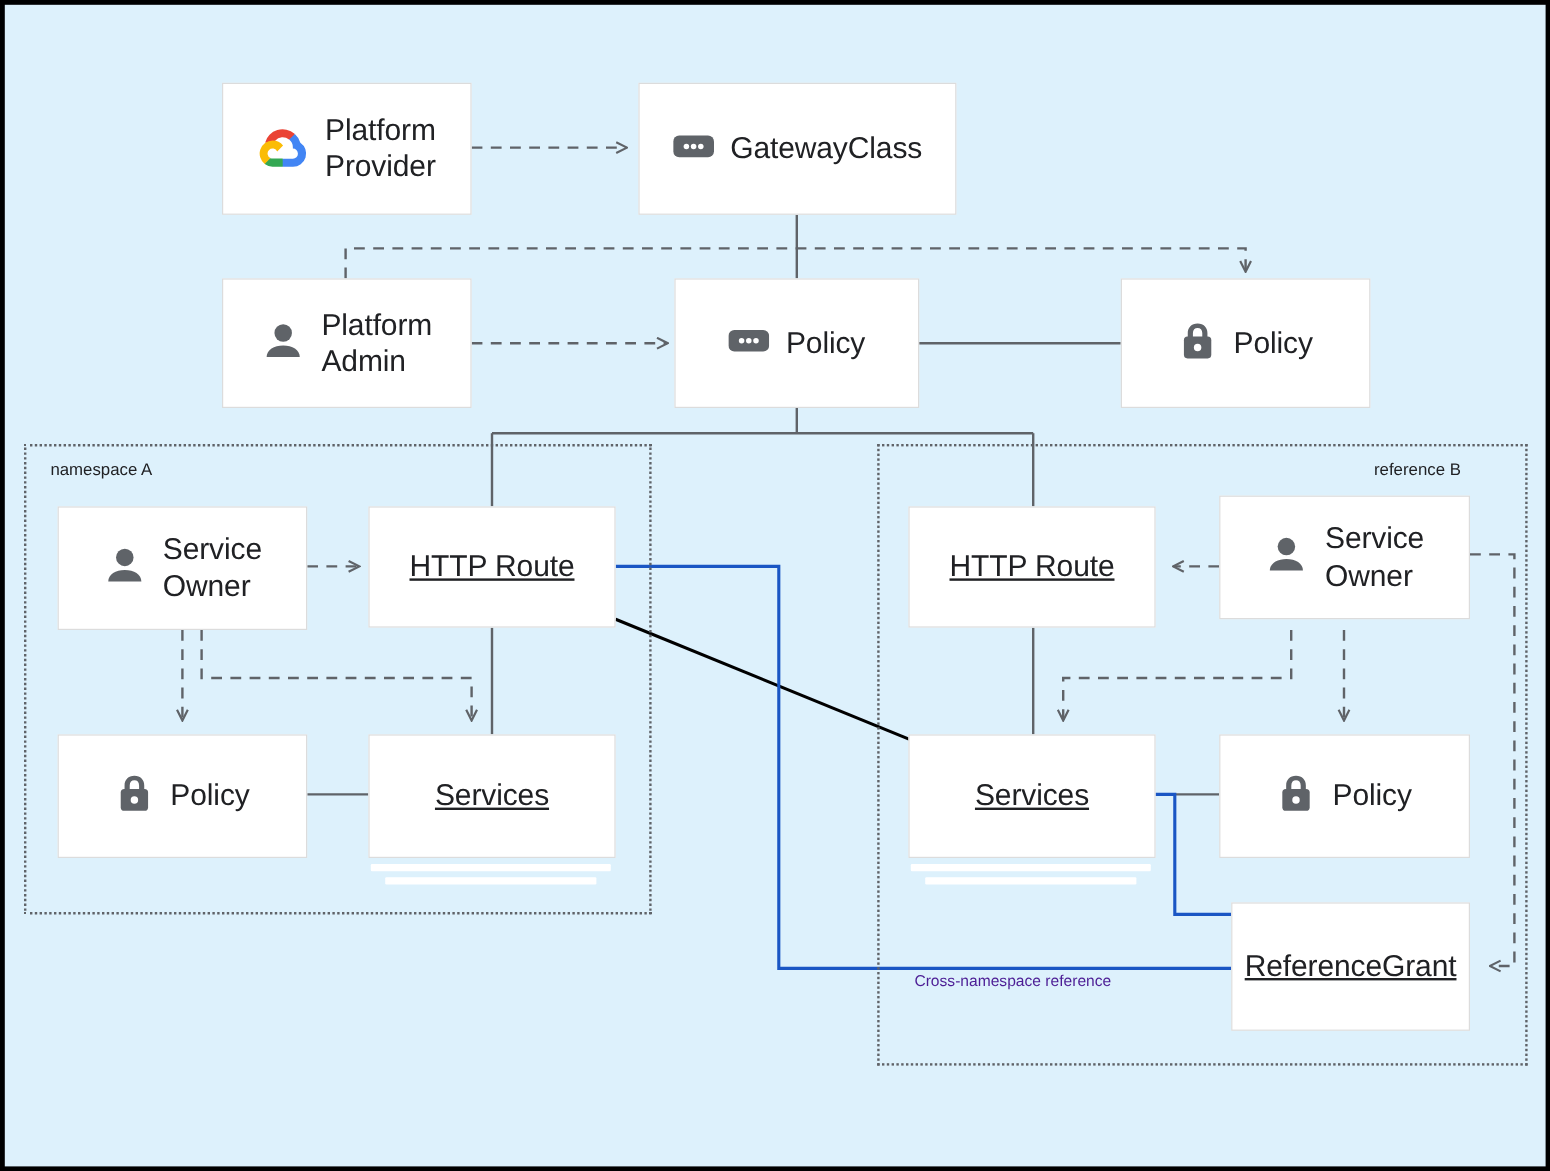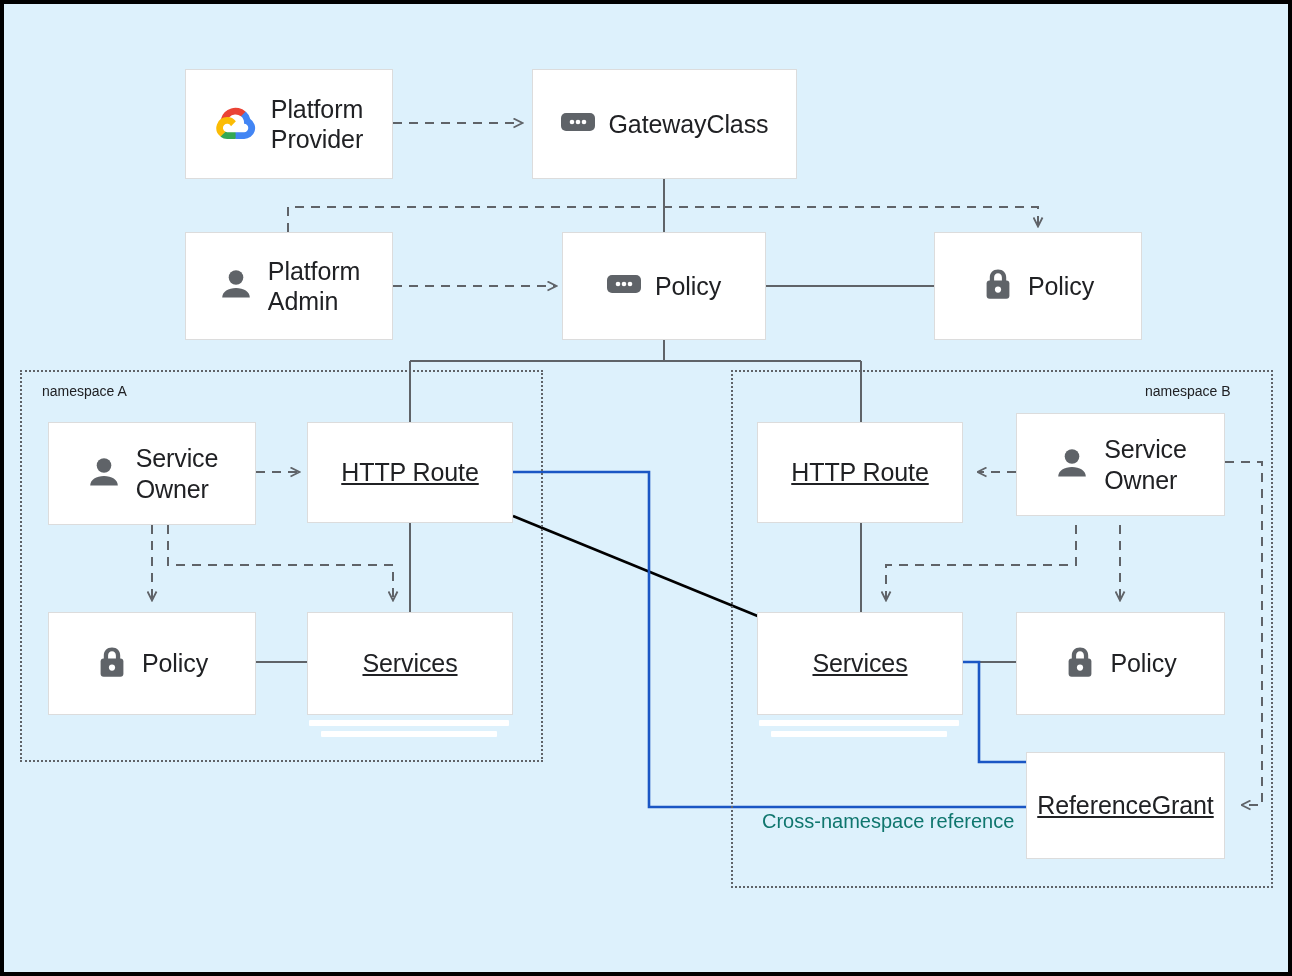--- a/index.html
+++ b/index.html
@@ -19,33 +19,33 @@
   .node .label{
     color:#202124;font-size:25px;line-height:1.22;white-space:pre-line;letter-spacing:-0.1px;
   }
   .node.center .label{text-align:center;text-decoration:underline;}
   .ns-box{position:absolute;border:2px dotted #5f6368;box-sizing:border-box;z-index:1;}
   .ns-label{position:absolute;font-size:14px;color:#202124;z-index:4;}
   .stack{position:absolute;z-index:2;}
   .stack i{display:block;background:#ffffff;height:6px;border-radius:1px;}
   .stack i:nth-child(1){width:100%;margin-left:0;}
   .stack i:nth-child(2){width:88%;margin-left:6%;margin-top:5px;}
-  .xns-label{position:absolute;color:#0f766e;font-size:20px;z-index:4;white-space:nowrap;}
+  .xns-label{position:absolute;color:#4c1d95;font-size:13px;z-index:4;white-space:nowrap;}
   .icon{flex:0 0 auto;display:block;}
 </style>
 </head>
 <body>
 
 <div id="stage">
 
   <div class="ns-box" style="left:16px;top:366px;width:523px;height:392px;"></div>
   <div class="ns-label" style="left:38px;top:379px;">namespace A</div>
 
   <div class="ns-box" style="left:727px;top:366px;width:542px;height:518px;"></div>
-  <div class="ns-label" style="left:1141px;top:379px;">namespace B</div>
+  <div class="ns-label" style="left:1141px;top:379px;">reference B</div>
 
   <svg id="wires" viewBox="0 0 1292 976">
     <defs>
       <marker id="ah" markerWidth="11" markerHeight="11" refX="9.5" refY="5.5" orient="auto" markerUnits="userSpaceOnUse">
         <path d="M1,1 L10,5.5 L1,10" fill="none" stroke="#5f6368" stroke-width="1.8"></path>
       </marker>
     </defs>
     <g fill="none" stroke="#5f6368" stroke-width="2">
 
       <path d="M389,119 L518,119" stroke-dasharray="9 7" marker-end="url(#ah)"></path>

